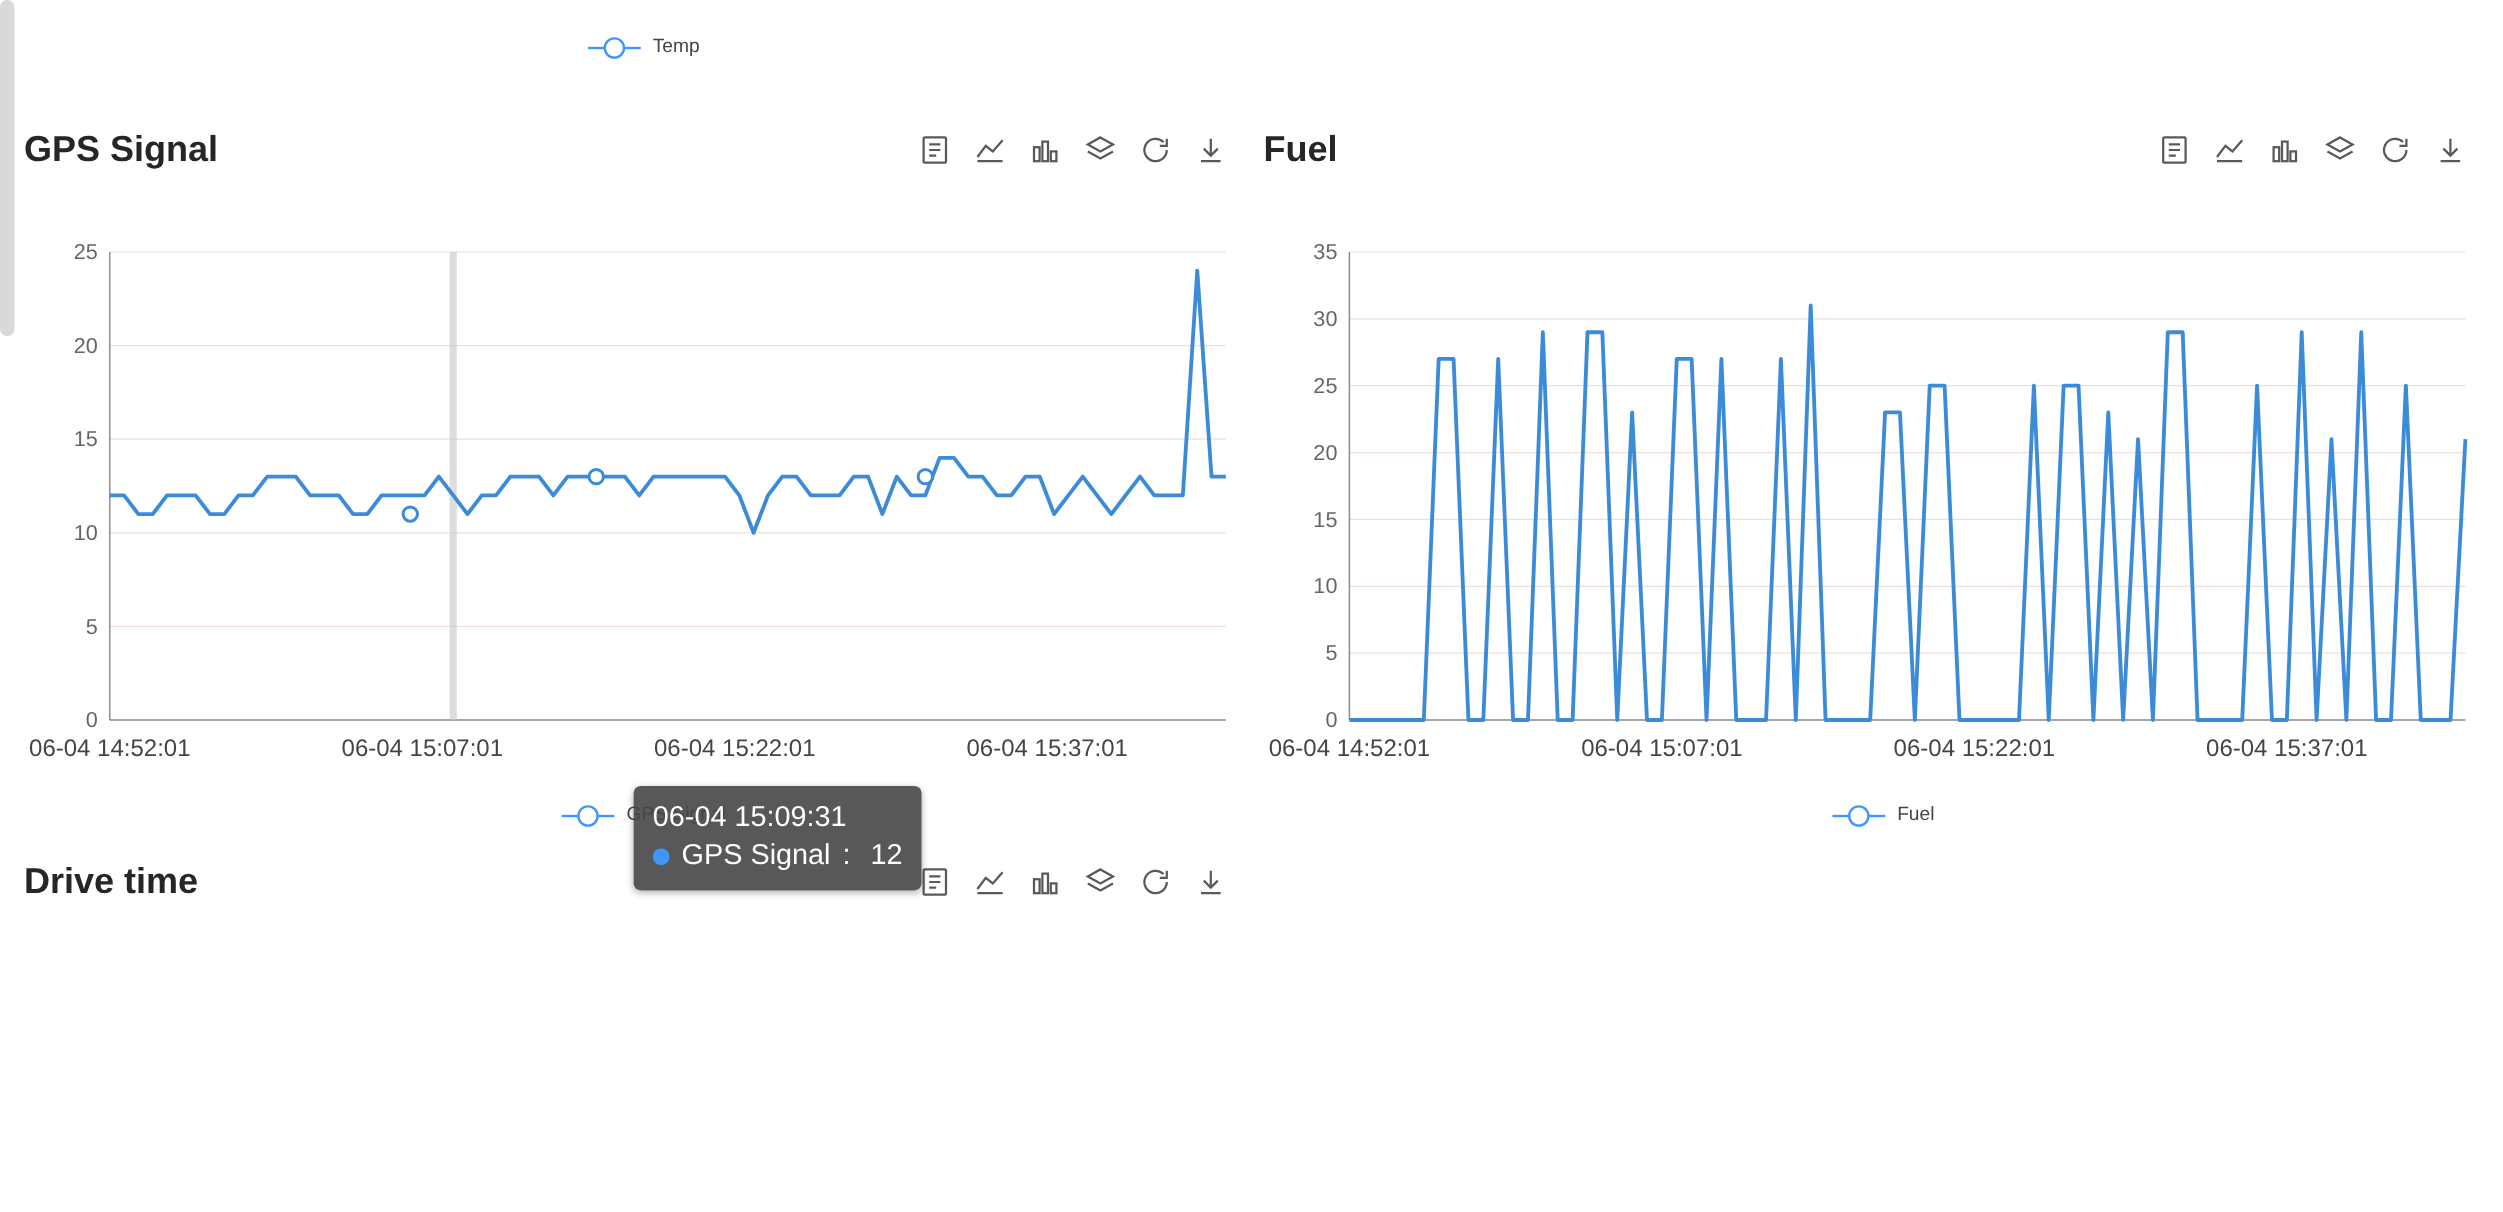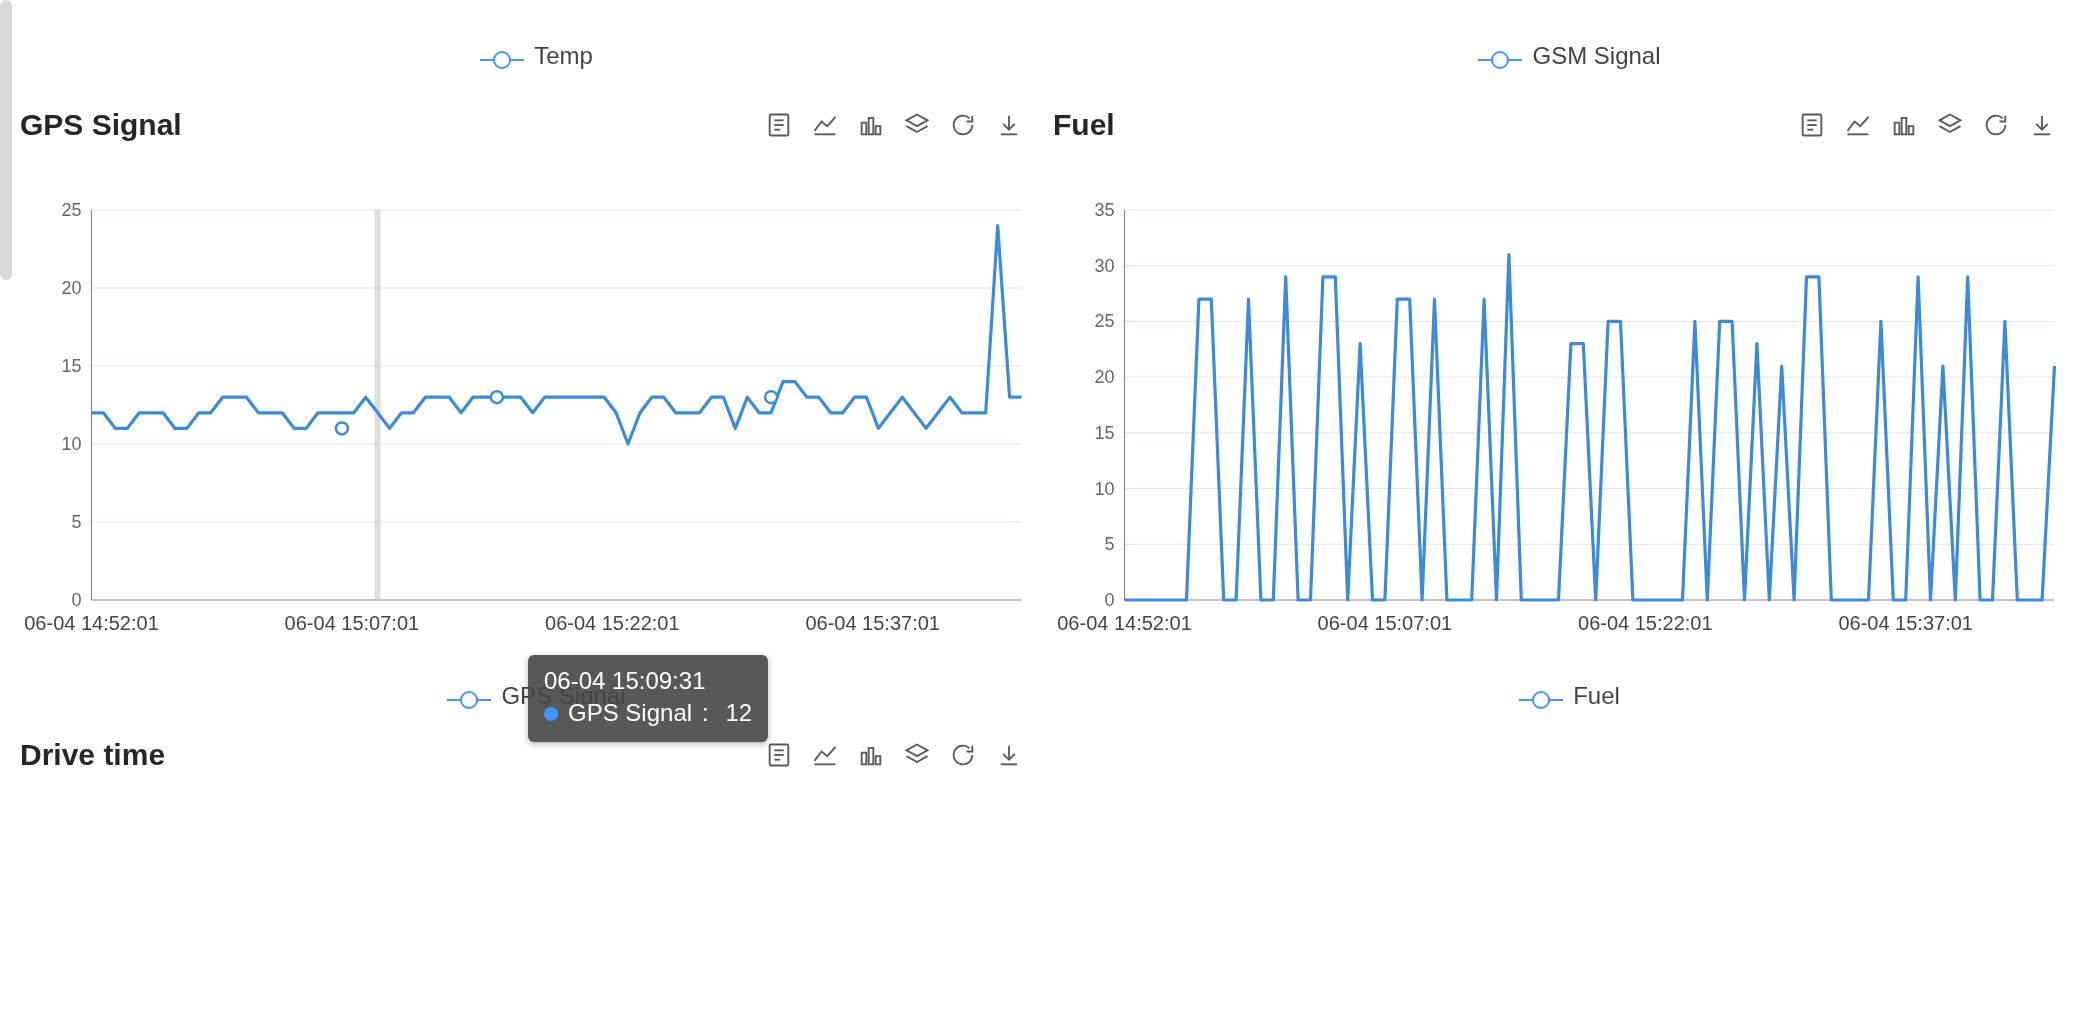--- a/index.html
+++ b/index.html
@@ -30,25 +30,25 @@
     width: 100%;
     height: 100px;
     align-items: center;
   }
   .half {
     width: 50%;
     position: relative;
   }
   .legend {
     display: flex;
-    align-items: flex-end;
+    align-items: flex-start;
     justify-content: center;
     width: 100%;
     height: 40px;
-    font-size: 24px;
+    font-size: 16px;
     color: #444;
   }
   .legend-swatch {
     width: 44px;
     height: 20px;
     display: inline-flex;
     align-items: center;
     justify-content: center;
     margin-right: 10px;
     position: relative;
@@ -124,21 +124,21 @@
     font-size: 20px;
     fill: #444;
     font-family: inherit;
   }
   .grid-line {
     stroke: #efdede;
     stroke-width: 1;
   }
   .bottom-titles-row {
     display: flex;
-    align-items: flex-end;
+    align-items: flex-start;
     height: 70px;
   }
   .tooltip-box {
     position: absolute;
     left: 508px;
     top: -15px;
     background: rgba(70,70,70,0.9);
     color: #fff;
     border-radius: 6px;
     padding: 10px 16px 12px 16px;
@@ -168,29 +168,20 @@
   <div class="scrollbar-stub"></div>
 
   <div class="top-legend-row">
     <div class="half">
       <div class="legend">
         <span class="legend-swatch">
           <span class="line"></span>
             <span class="circ"></span>
         </span>
         <span>Temp</span>
-      </div>
-    </div>
-    <div class="half">
-      <div class="legend">
-        <span class="legend-swatch">
-          <span class="line"></span>
-            <span class="circ"></span>
-        </span>
-        <span>GSM Signal</span>
       </div>
     </div>
   </div>
 
   <div class="charts-row">
     <div class="chart-cell">
       <div class="panel-header">
         <h3 class="panel-title">GPS Signal</h3>
         <div class="toolbox">
           <span class="tool" title="Data View">

